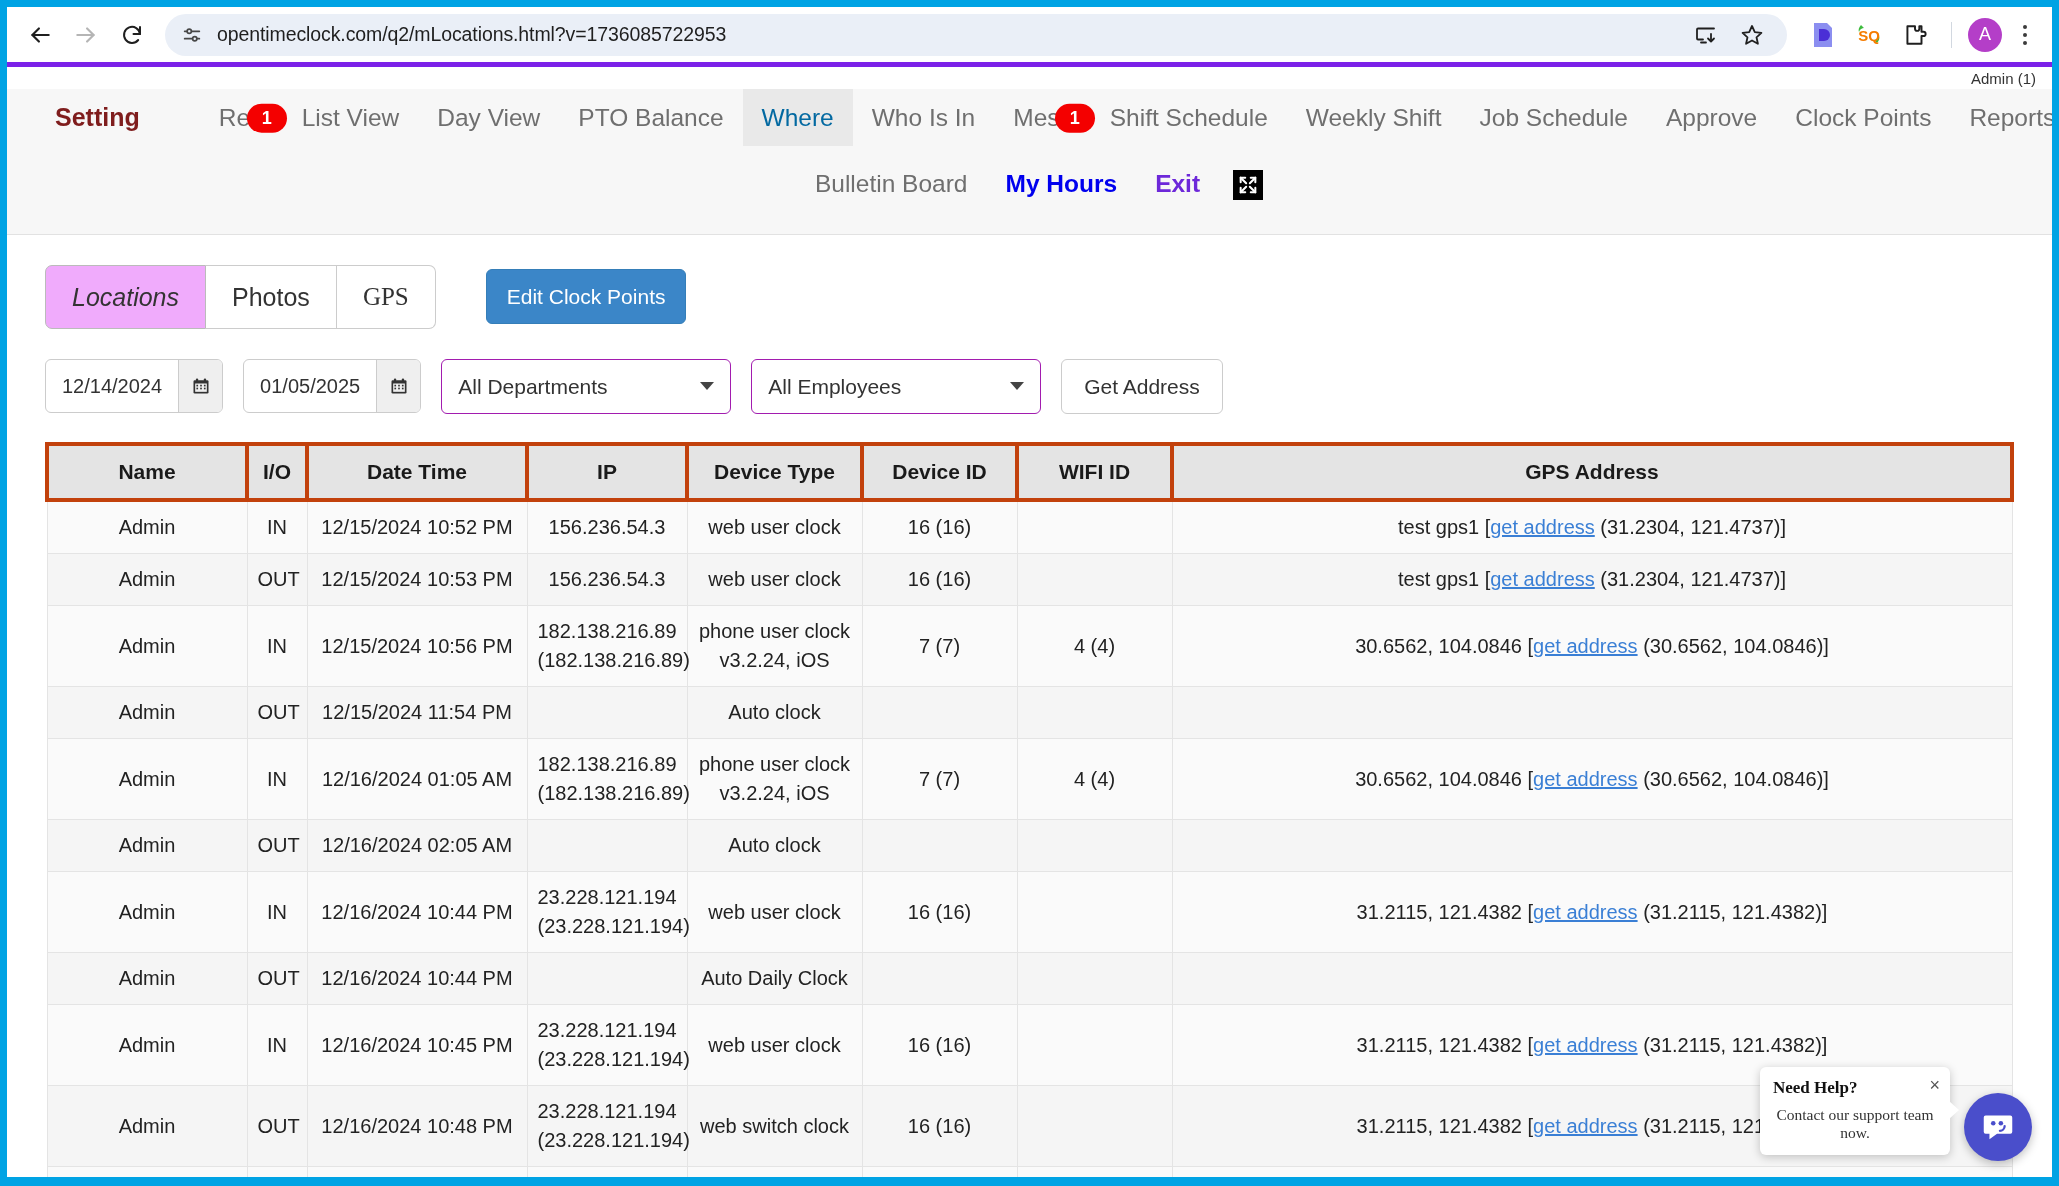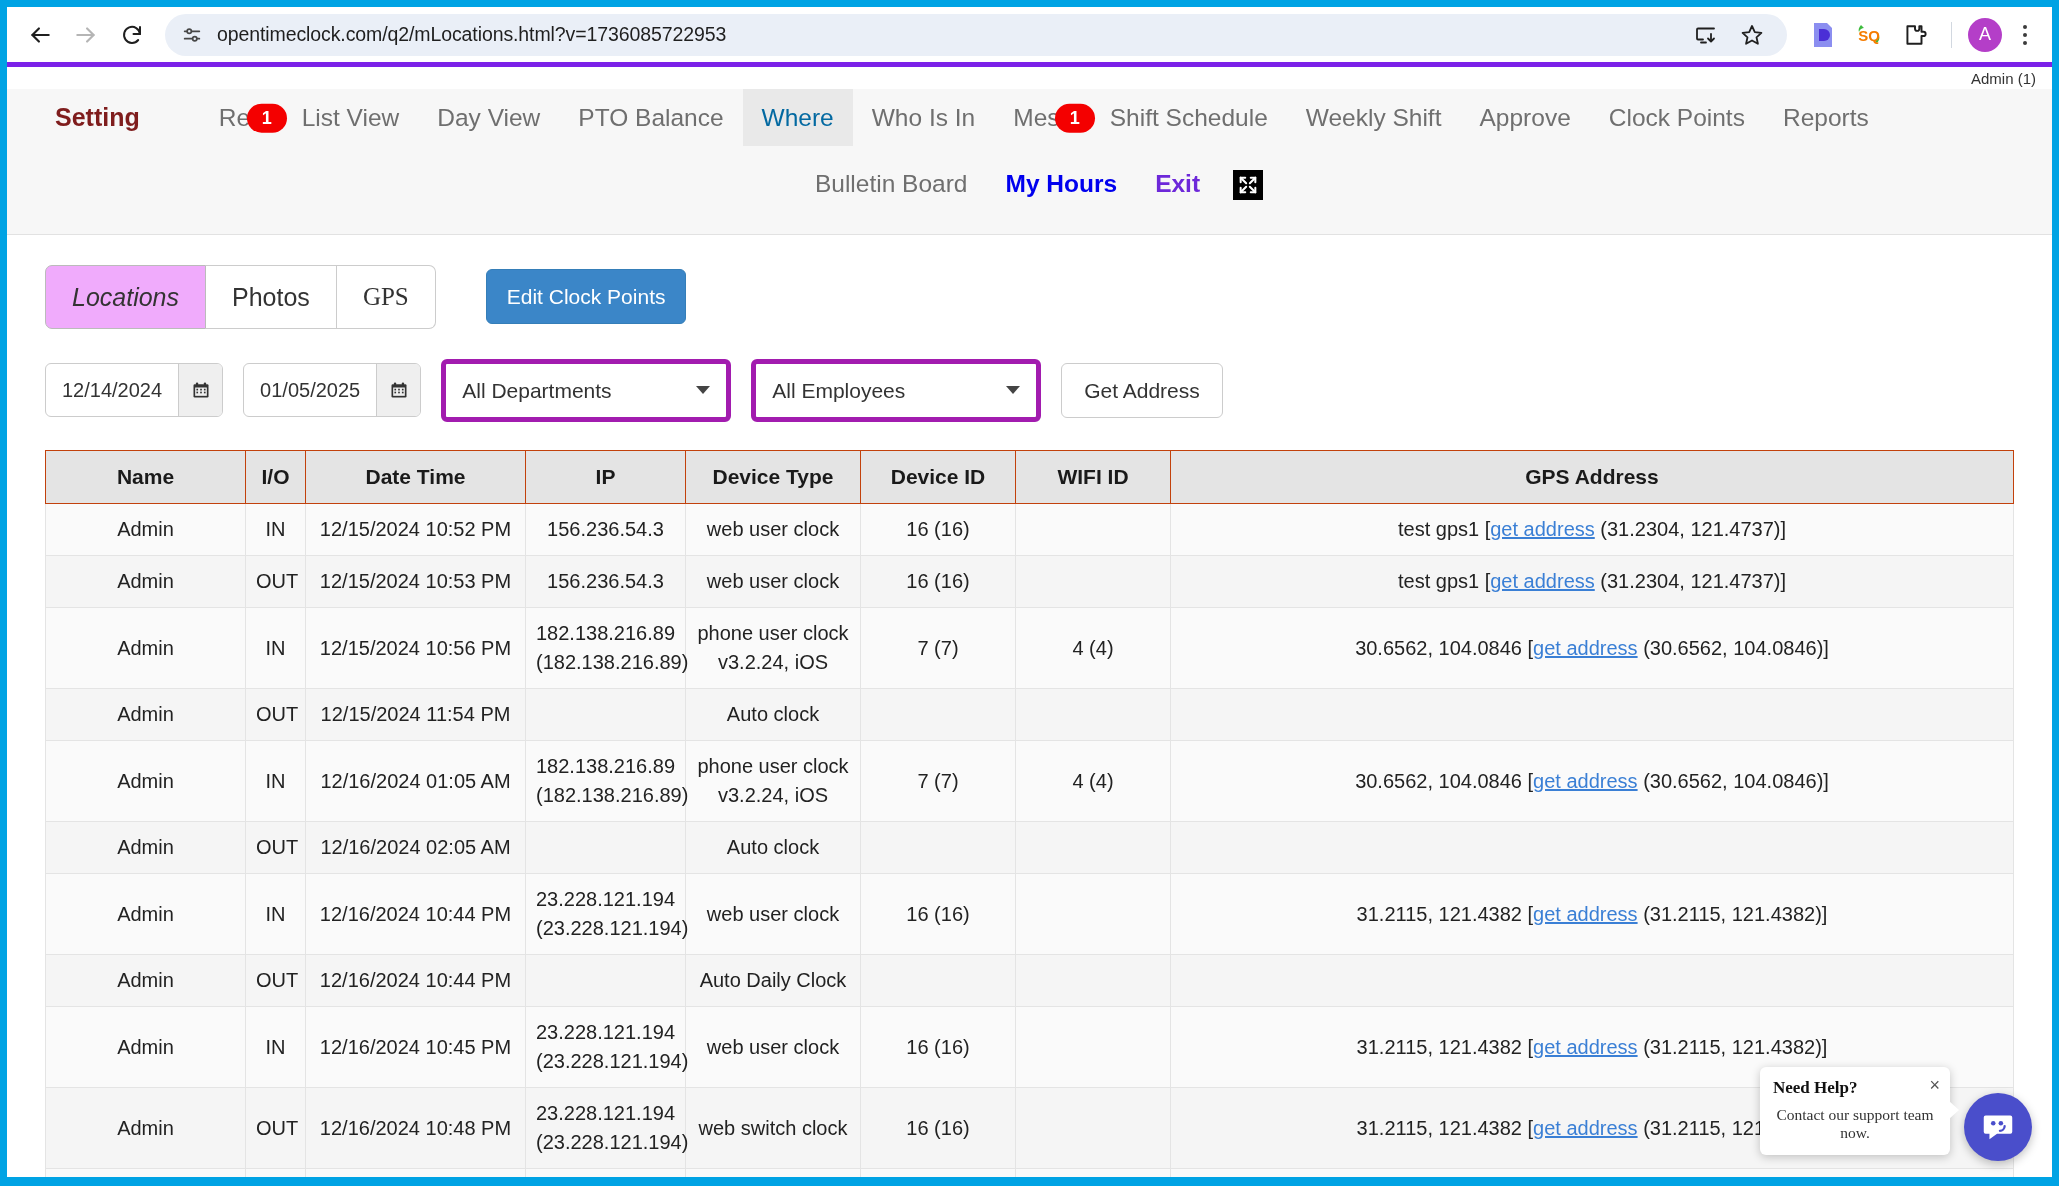--- a/index.html
+++ b/index.html
@@ -194,21 +194,21 @@
     padding: 14px 16px; min-width: 130px;
     line-height: 1.2;
   }
   .dategrp .calbtn {
     background: #efefef;
     border-left: 1px solid #ccc;
     display: flex; align-items: center; justify-content: center;
     width: 44px;
   }
   .selectbox {
-    border: 5px solid #a21caf; border-radius: 6px; background: #fff;
+    border: 1px solid #a21caf; border-radius: 6px; background: #fff;
     display: flex; align-items: center;
     padding: 14px 16px;
     font-size: 21px; color: #333;
     line-height: 1.2;
     justify-content: flex-end;
   }
   .selectbox .caret {
     margin-left: auto;
     width: 0; height: 0;
     border-left: 7px solid transparent;
@@ -226,21 +226,21 @@
 
   
   table.grid {
     width: 100%;
     border-collapse: collapse;
     margin-top: 28px;
     table-layout: fixed;
   }
   table.grid th {
     background: #e4e4e4;
-    border: 1px solid #c2410c;
+    border: 4px solid #c2410c;
     font-size: 21px;
     color: #1a1a1a;
     font-weight: bold;
     padding: 14px 8px;
     text-align: center;
   }
   table.grid td {
     border: 1px solid #e4e4e4;
     font-size: 20px;
     color: #222;
@@ -389,20 +389,21 @@
         <div class="navitem brand">Setting</div>
         <div class="navitem"><span>Req</span><span class="badge">1</span></div>
         <div class="navitem">List View</div>
         <div class="navitem">Day View</div>
         <div class="navitem">PTO Balance</div>
         <div class="navitem active">Where</div>
         <div class="navitem">Who Is In</div>
         <div class="navitem"><span>Mess</span><span class="badge">1</span></div>
         <div class="navitem">Shift Schedule</div>
         <div class="navitem">Weekly Shift</div>
+        <div class="navitem">Job Schedule</div>
         <div class="navitem">Approve</div>
         <div class="navitem">Clock Points</div>
         <div class="navitem">Reports</div>
       </div>
       <div class="navrow2">
         <div class="navitem">Bulletin Board</div>
         <div class="navitem blue">My Hours</div>
         <div class="navitem red">Exit</div>
         <span class="fs-icon">
           <svg width="22" height="22" viewBox="0 0 24 24" fill="none" stroke="#fff" stroke-width="2.2" stroke-linecap="round" stroke-linejoin="round">

